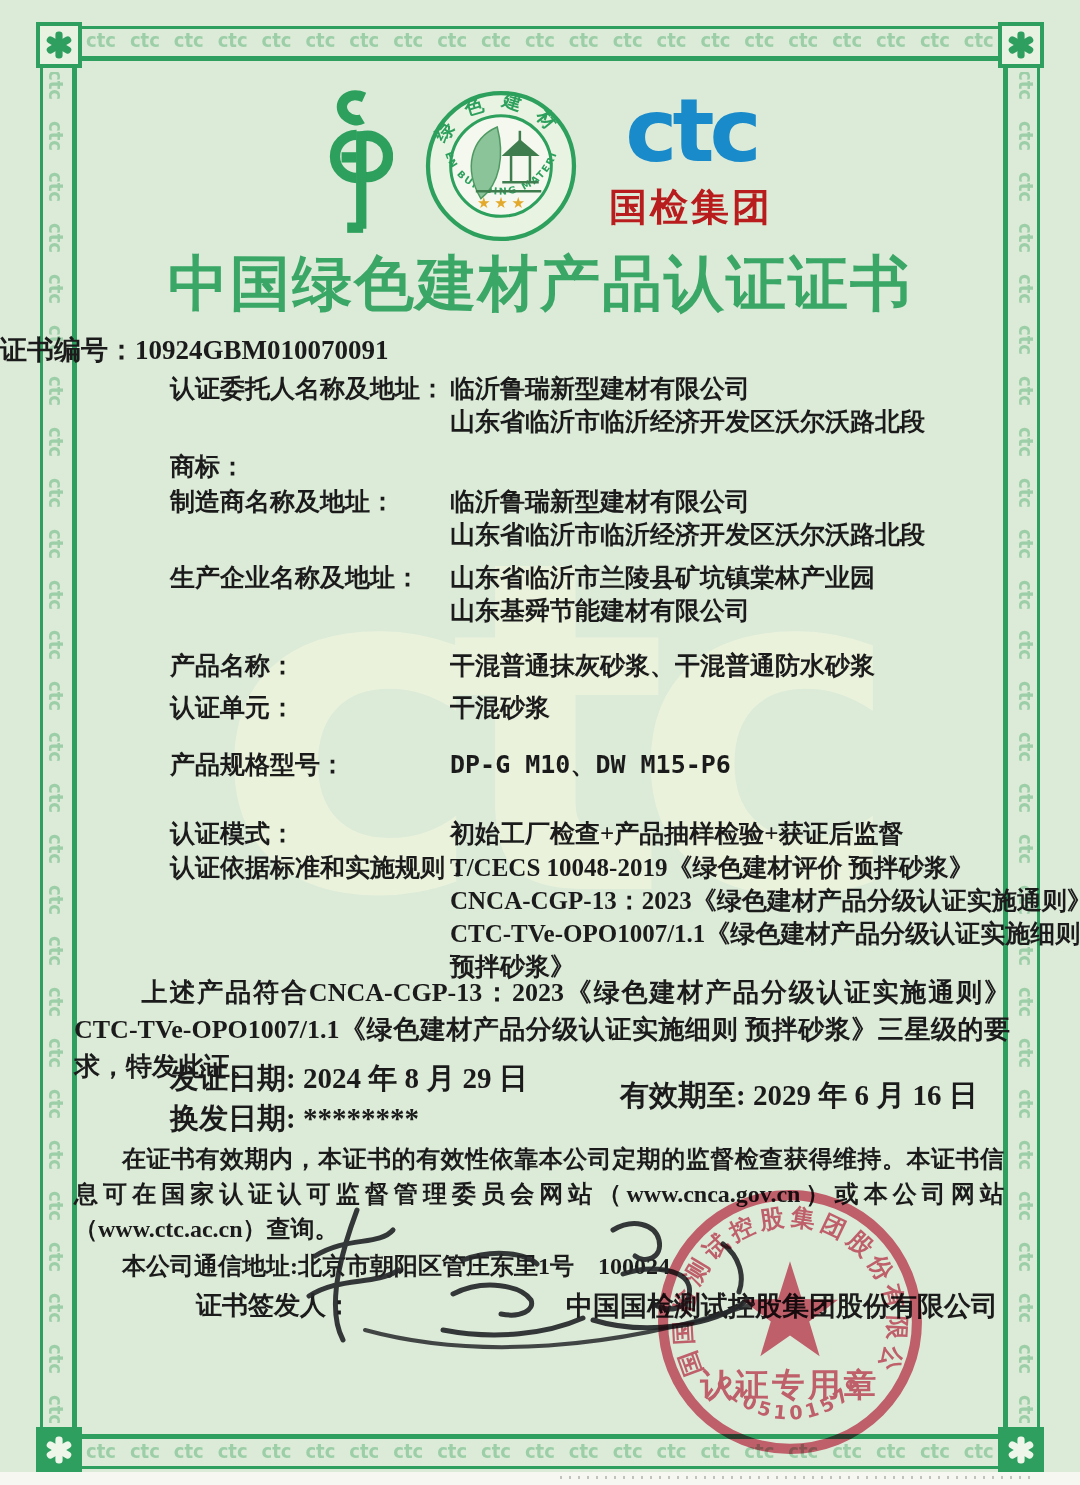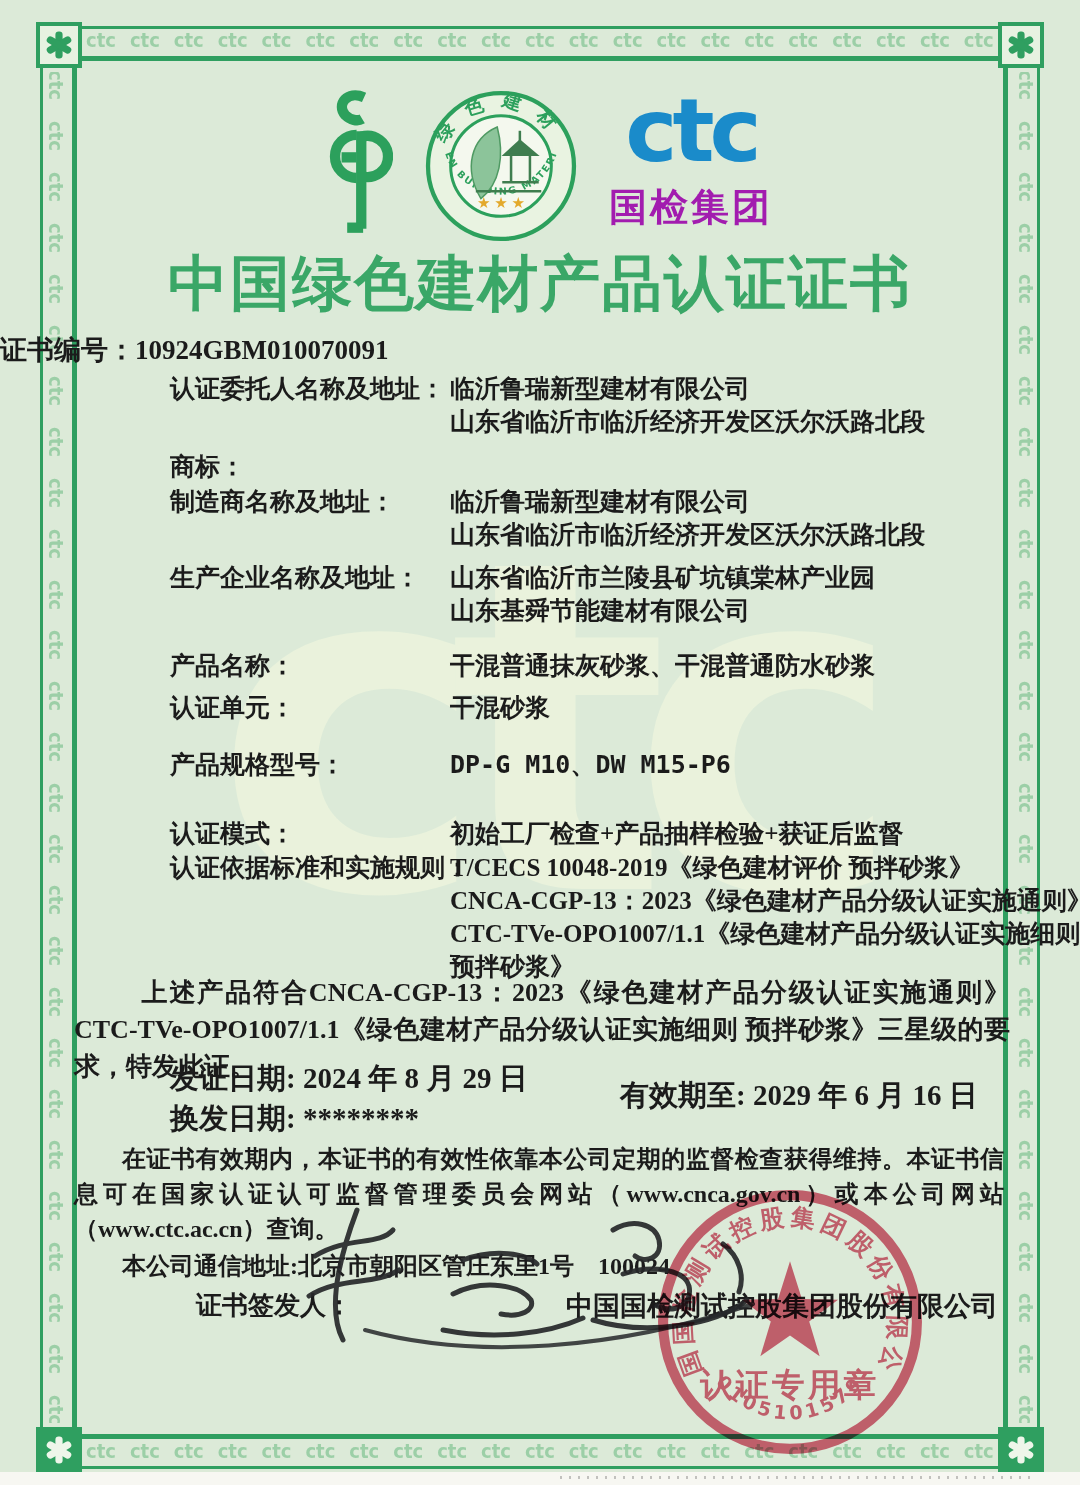--- a/index.html
+++ b/index.html
@@ -43,21 +43,21 @@
     font-family:"DejaVu Sans","Liberation Sans",sans-serif;font-weight:bold;
     font-size:460px;line-height:460px;letter-spacing:-38px;color:#eef5dd;opacity:.8;}
   
   .header{position:absolute;top:88px;left:0;right:0;display:flex;justify-content:center;align-items:flex-start;gap:30px;z-index:2;}
   .gp-logo{width:86px;height:150px;}
   .badge{width:156px;height:156px;margin-top:0;}
   .ctc-block{display:flex;flex-direction:column;align-items:center;margin-top:6px;}
   .ctc-word{font-family:"DejaVu Sans","Liberation Sans",sans-serif;font-weight:bold;
     font-size:88px;line-height:74px;letter-spacing:-5px;color:var(--ctc_blue);}
   .ctc-caption{font-family:"DejaVu Sans","Liberation Sans",sans-serif;font-weight:bold;
-    font-size:38px;letter-spacing:3px;color:#a21caf;margin-top:14px;}
+    font-size:38px;letter-spacing:3px;color:#b91c1c;margin-top:14px;}
   
   .title{position:absolute;top:244px;left:0;right:0;text-align:center;z-index:2;
     font-size:60px;font-weight:bold;letter-spacing:2px;color:var(--title_green);}
   .certno{position:absolute;top:332px;left:0;right:0;text-align:left;z-index:2;
     font-size:27px;font-weight:bold;}
   
   #fields{position:absolute;top:372px;left:170px;right:78px;z-index:2;}
   .frow{position:relative;padding-left:280px;font-size:25px;font-weight:bold;line-height:33px;}
   .flabel{position:absolute;left:0;top:0;white-space:nowrap;}
   .fvalue div{white-space:nowrap;}

